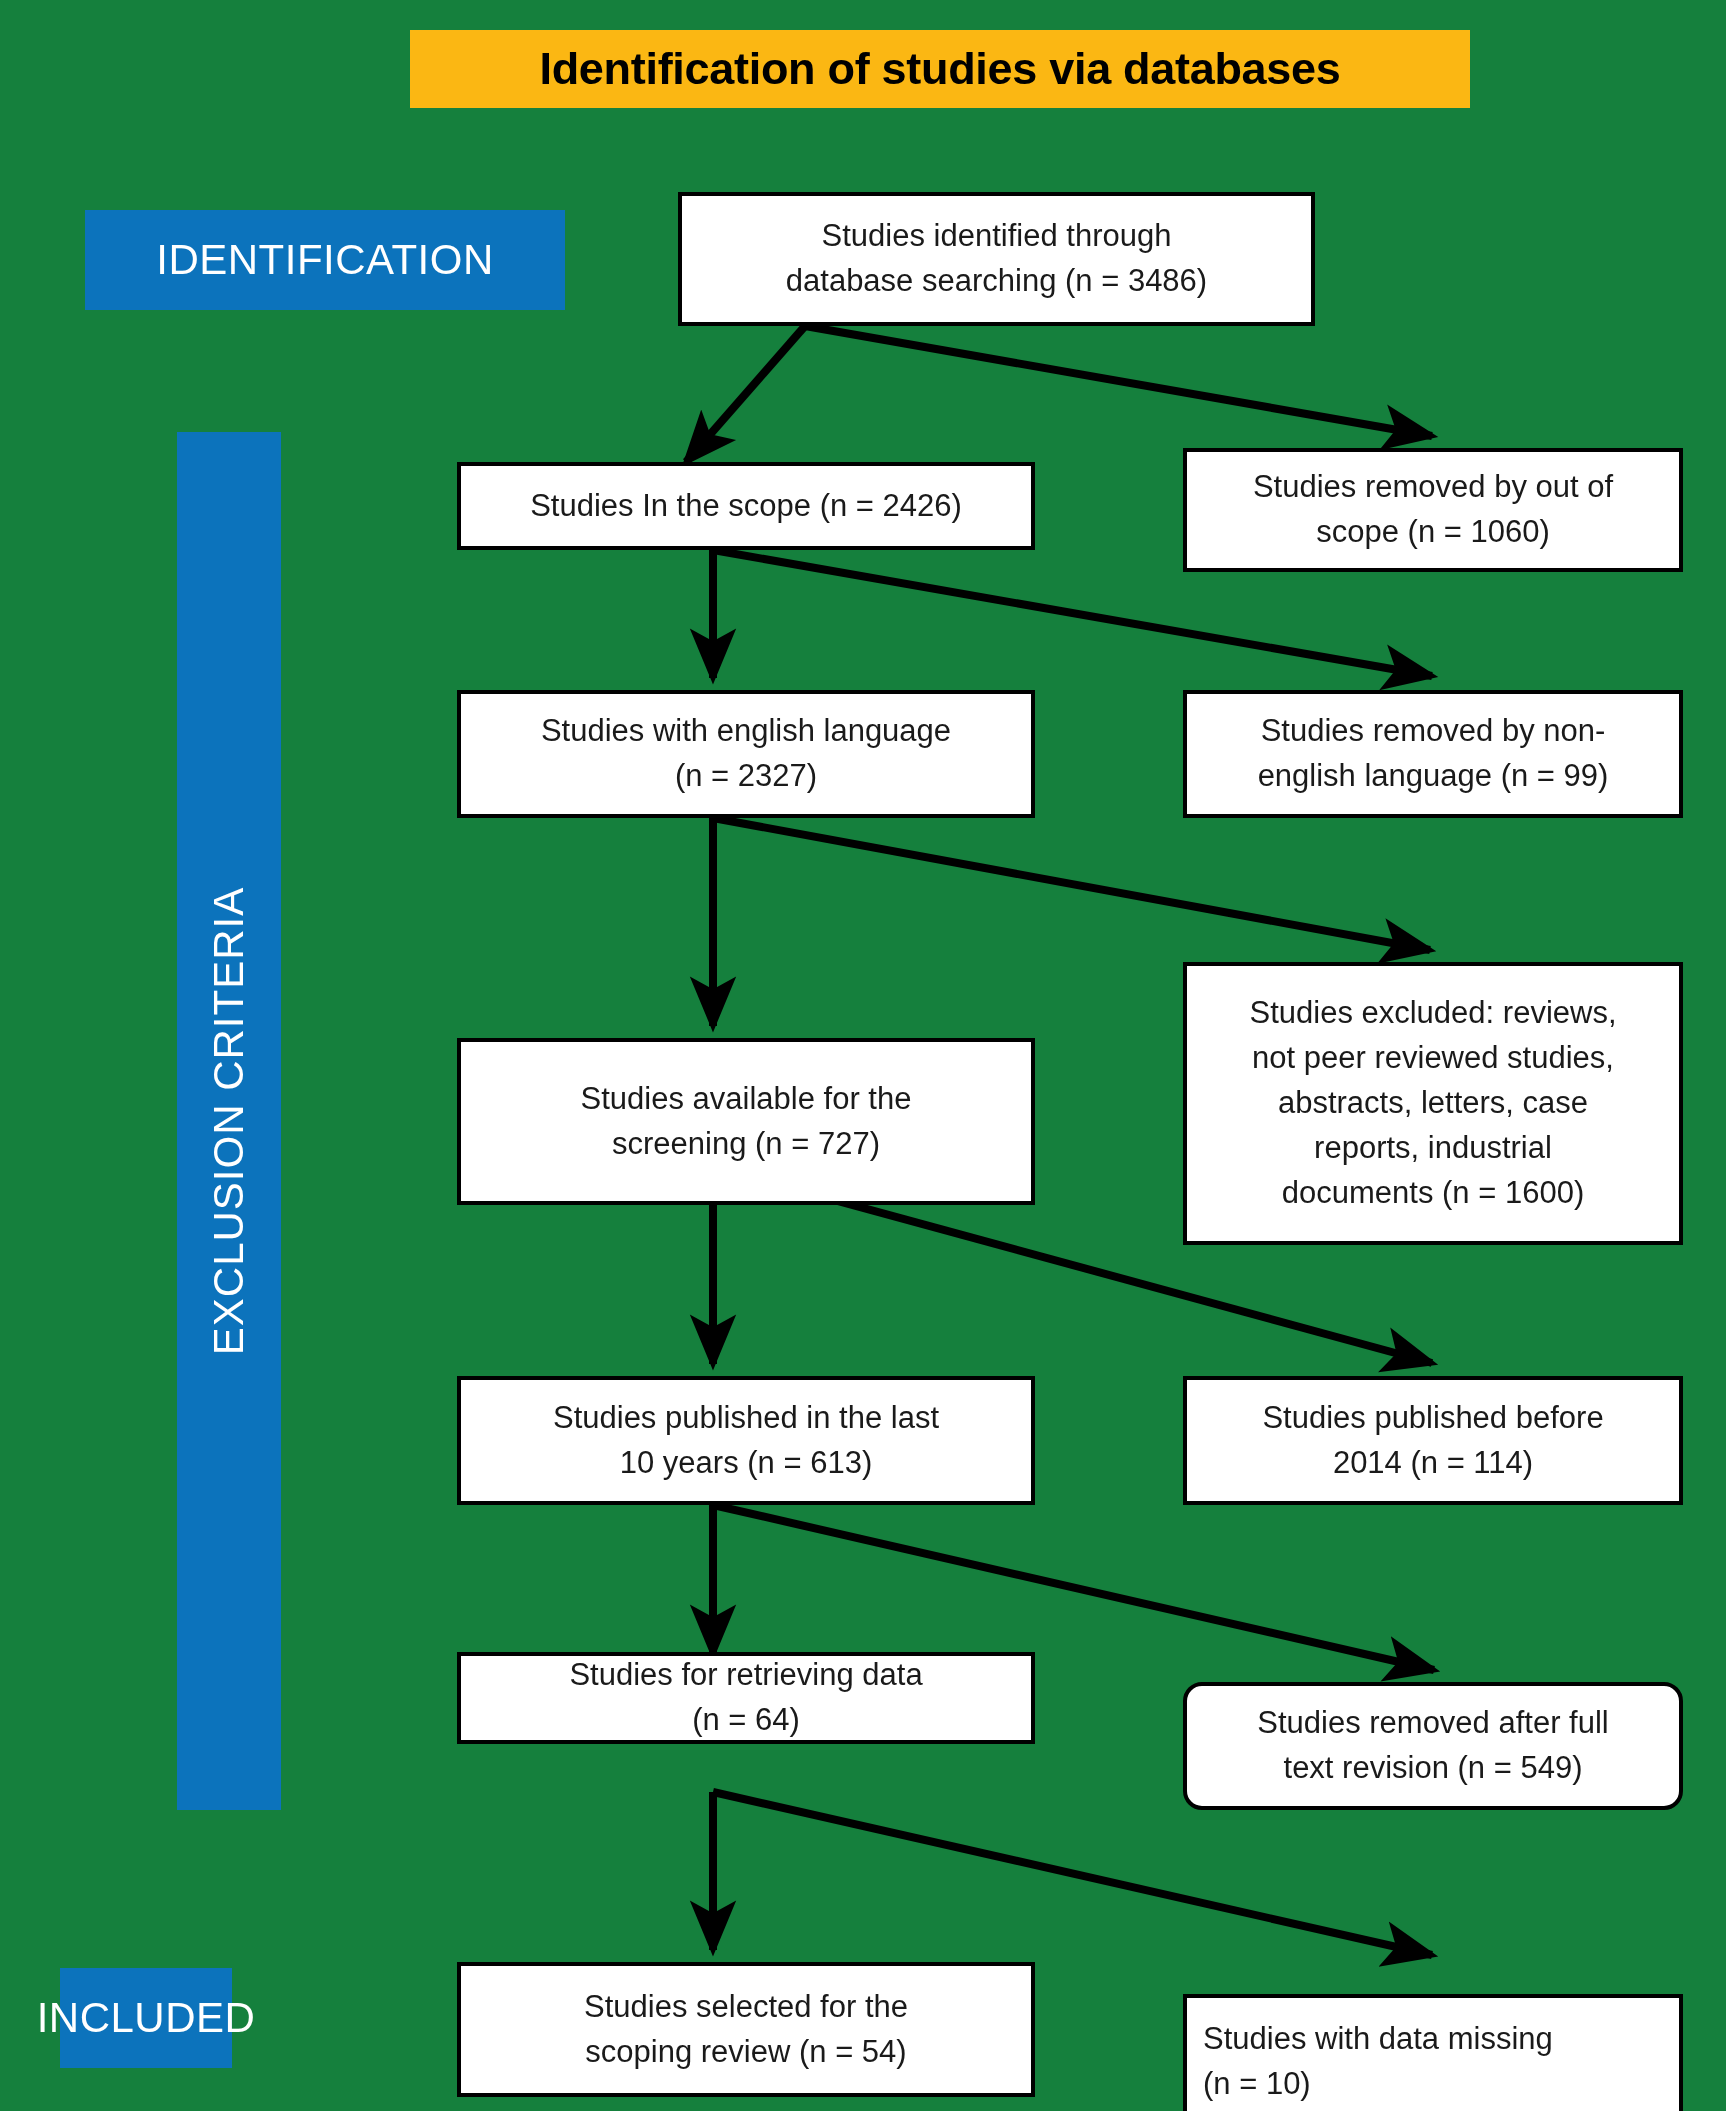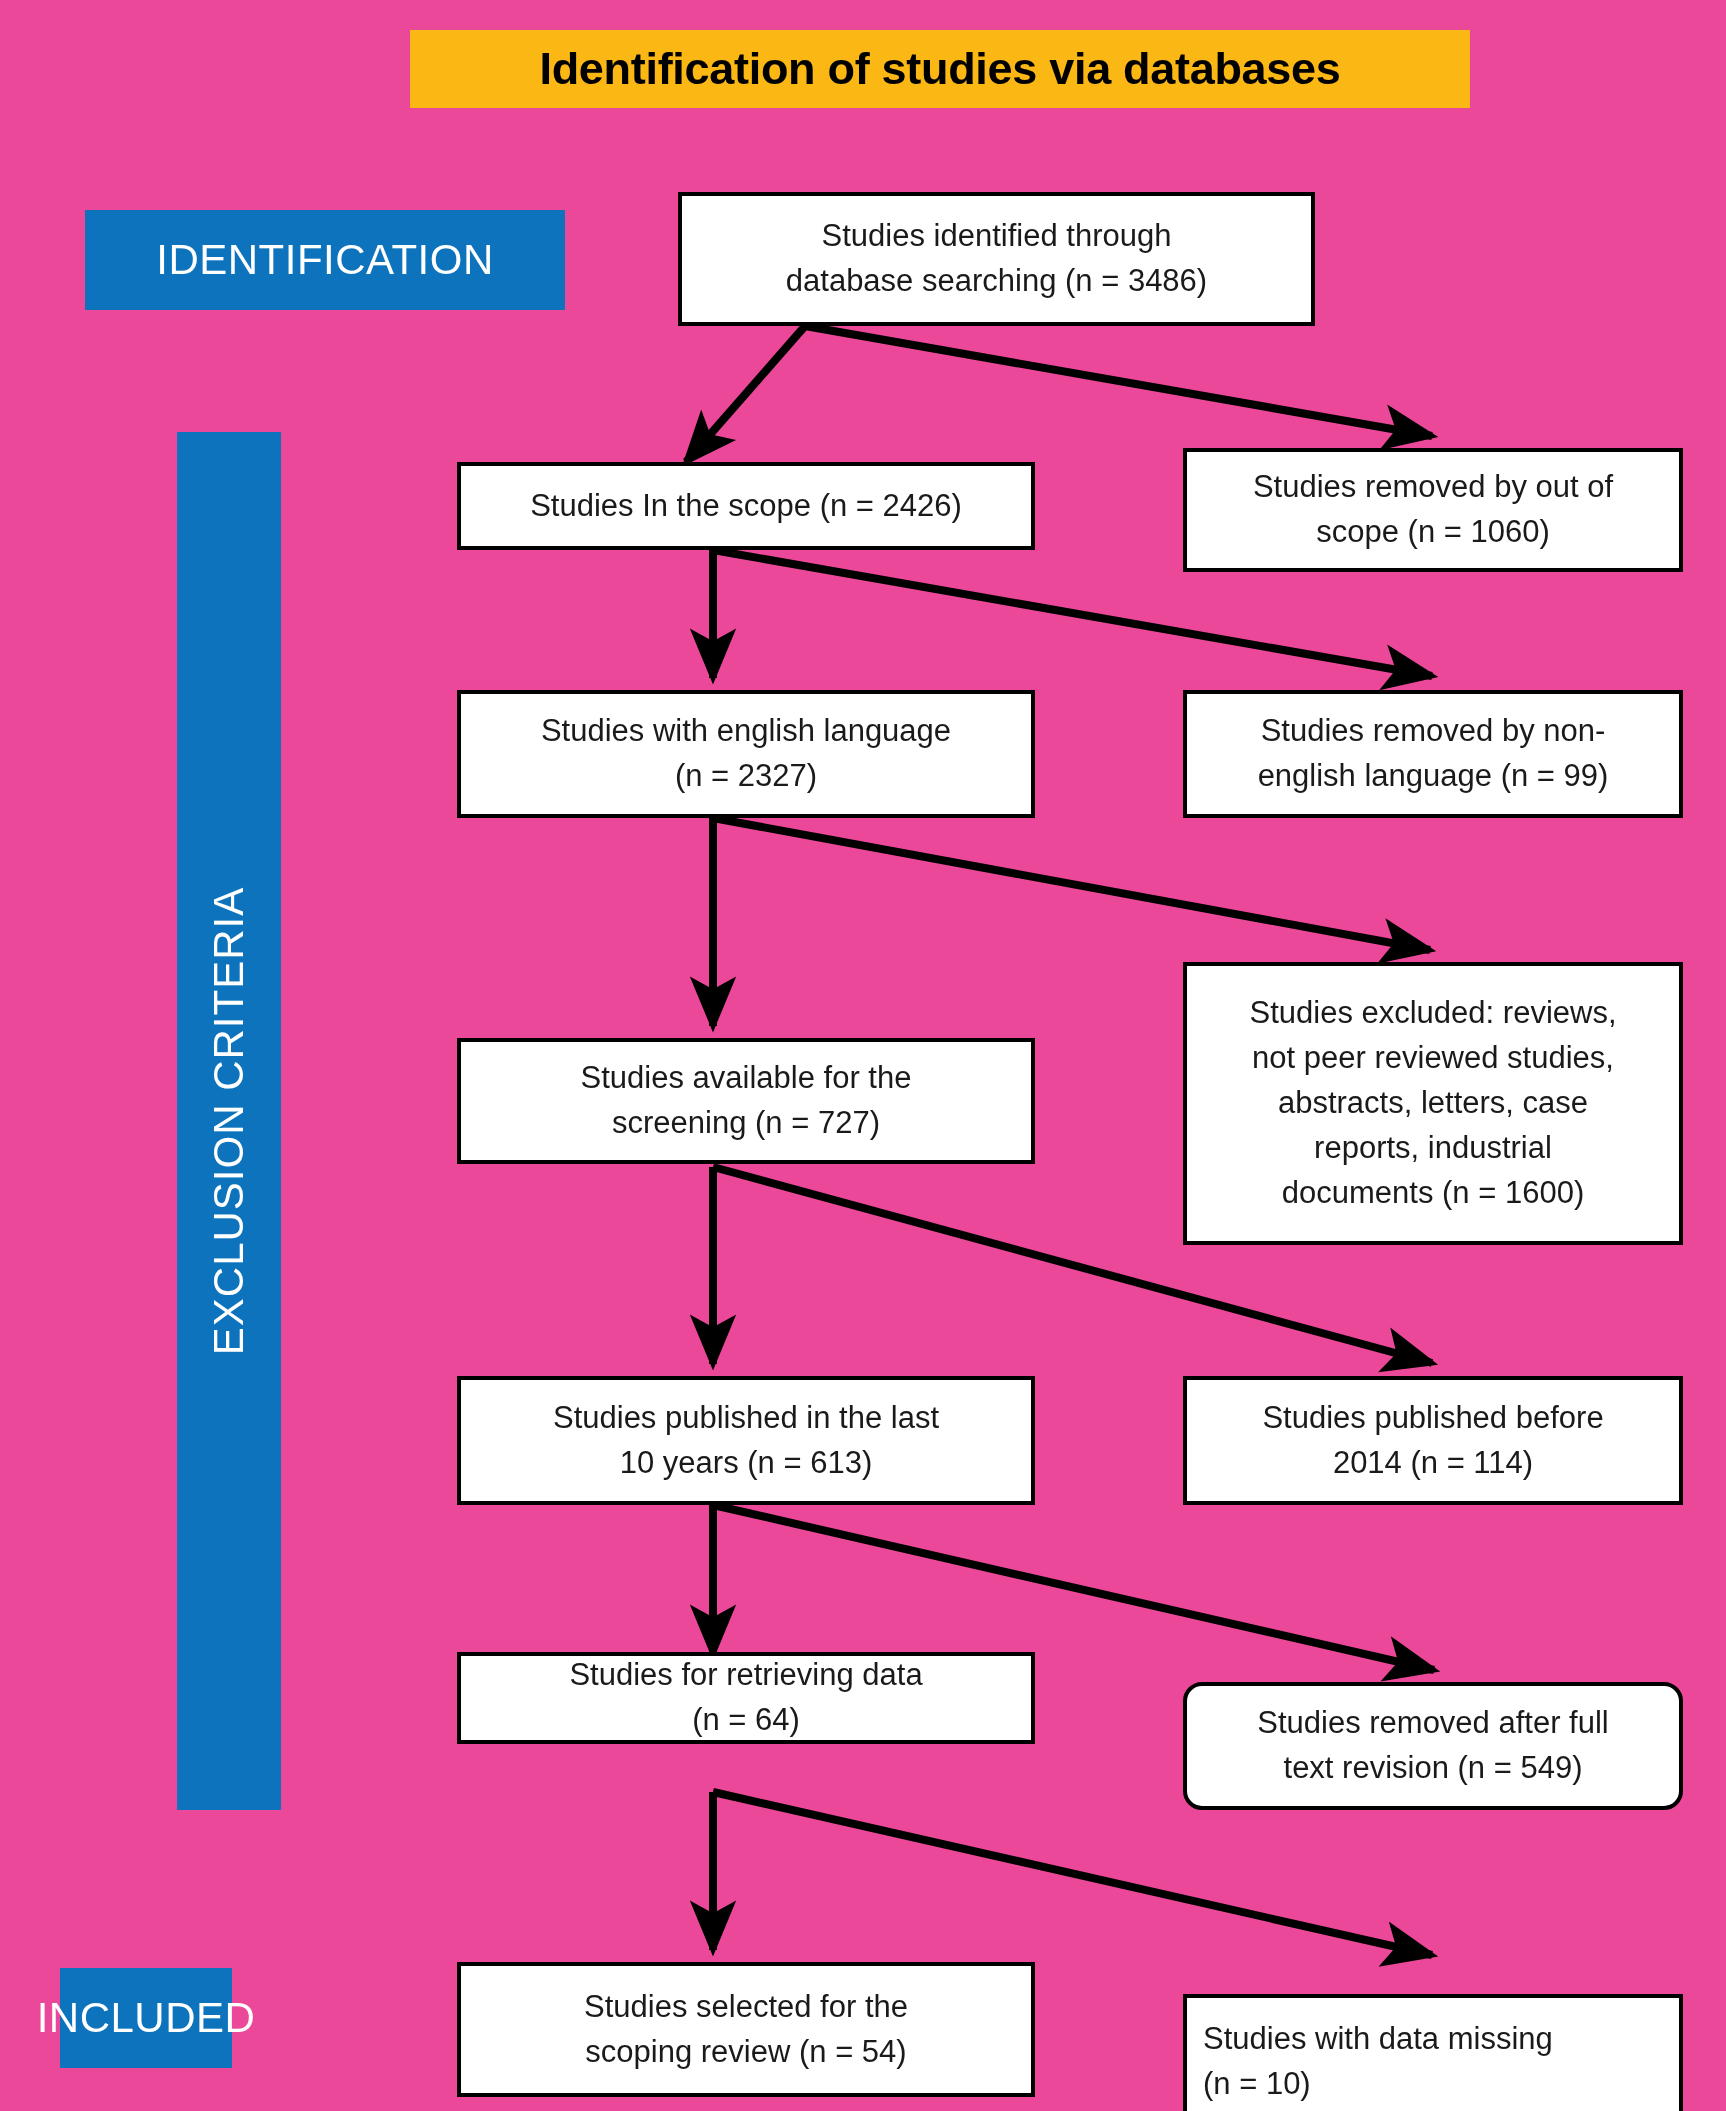--- a/index.html
+++ b/index.html
@@ -4,21 +4,21 @@
 <style>
   html, body {
     margin: 0;
     padding: 0;
     background: #ffffff;
   }
   #page {
     position: relative;
     width: 1726px;
     height: 2111px;
-    background: #ec4899;
+    background: #15803d;
     font-family: "Liberation Sans", sans-serif;
     overflow: hidden;
   }
   #arrow-layer {
     position: absolute;
     left: 0;
     top: 0;
     width: 1726px;
     height: 2111px;
     pointer-events: none;
@@ -144,21 +144,21 @@
 
   <div class="node-box" style="left:1183px; top:448px; width:500px; height:124px;">Studies removed by out of
 scope (n = 1060)</div>
 
   <div class="node-box" style="left:457px; top:690px; width:578px; height:128px;">Studies with english language
 (n = 2327)</div>
 
   <div class="node-box" style="left:1183px; top:690px; width:500px; height:128px;">Studies removed by non-
 english language (n = 99)</div>
 
-  <div class="node-box" style="left:457px; top:1038px; width:578px; height:126px;">Studies available for the
+  <div class="node-box" style="left:457px; top:1038px; width:578px; height:167px;">Studies available for the
 screening (n = 727)</div>
 
   <div class="node-box" style="left:1183px; top:962px; width:500px; height:283px;">Studies excluded: reviews,
 not peer reviewed studies,
 abstracts, letters, case
 reports,  industrial
 documents (n = 1600)</div>
 
   <div class="node-box" style="left:457px; top:1376px; width:578px; height:129px;">Studies published in the last
 10 years (n = 613)</div>

